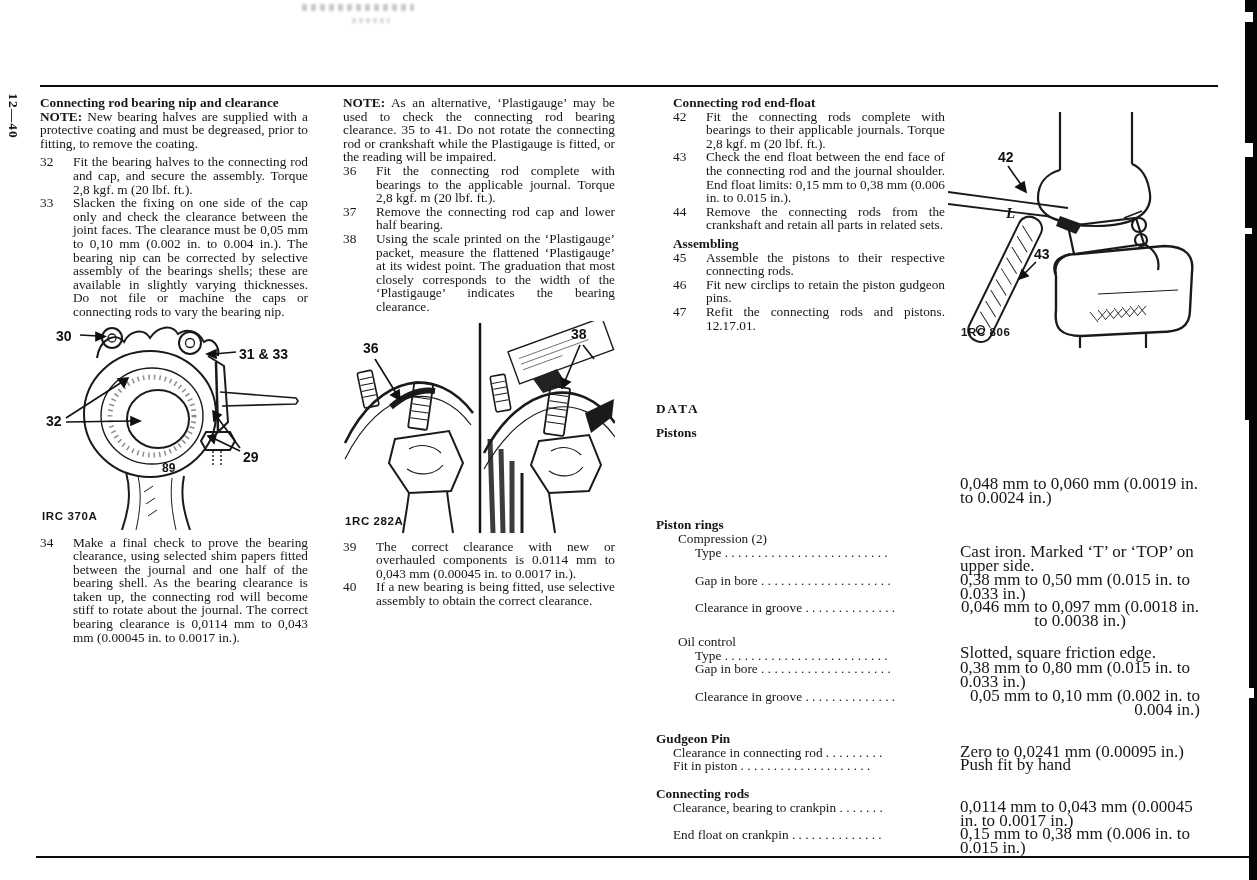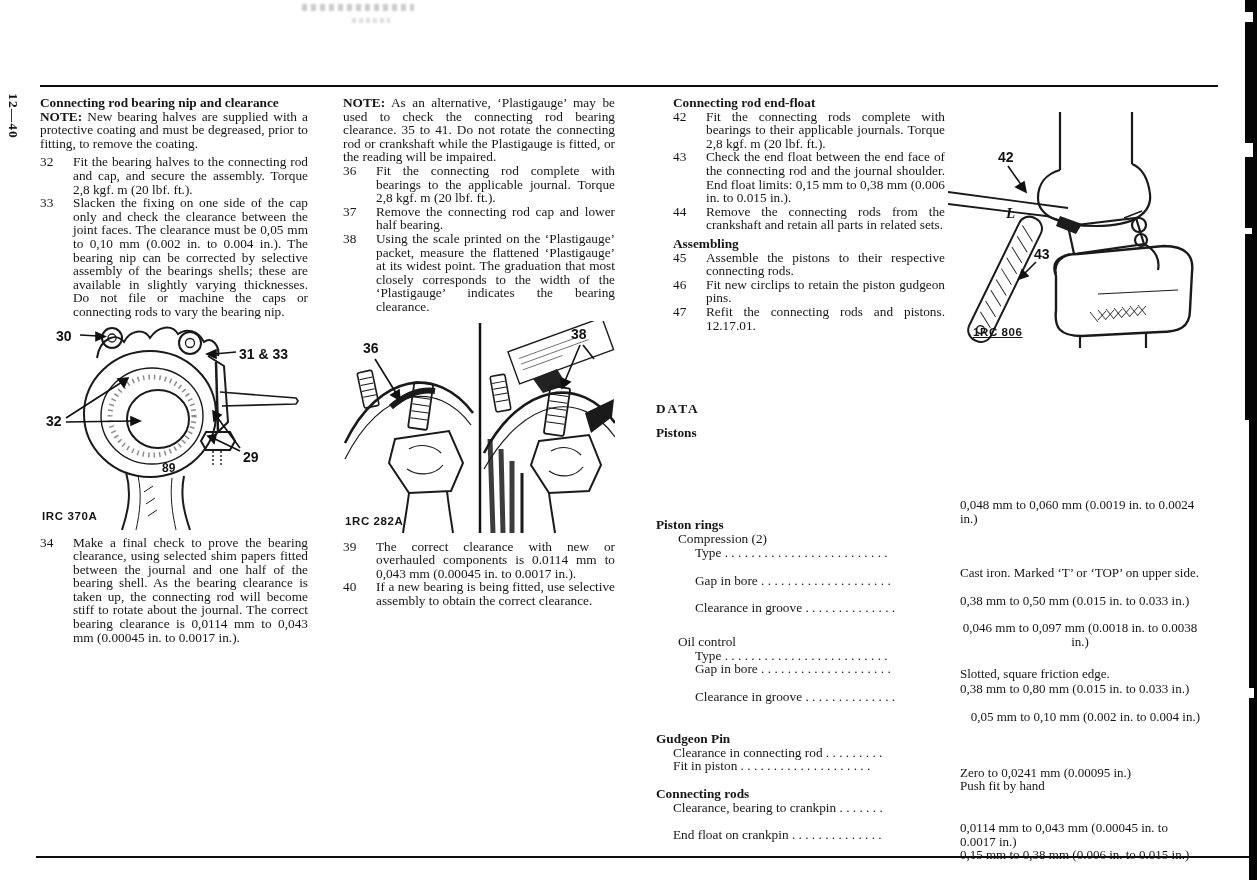--- a/index.html
+++ b/index.html
@@ -35,21 +35,21 @@
   svg{position:absolute;left:0;top:0;}
   svg text{
     font-family:"Liberation Sans",sans-serif;font-weight:bold;font-size:14px;fill:#111;
   }
   svg text.etch{font-size:12px;font-weight:bold;}
   svg text.ital{font-style:italic;font-family:"Liberation Serif",serif;font-size:15px;}
   .dhead{position:absolute;font-size:13.3px;font-weight:bold;white-space:nowrap;}
   .dtitle{letter-spacing:2px;}
   .dl{position:absolute;font-size:13.3px;white-space:nowrap;overflow:hidden;max-width:262px;}
   .dpara{position:absolute;font-size:13.3px;line-height:13.6px;text-align:justify;}
-  .val{position:absolute;left:960px;width:240px;font-size:13px;line-height:13.6px;margin-top:21px;}
+  .val{position:absolute;left:960px;width:240px;font-size:17px;line-height:13.6px;}
 </style>
 </head>
 <body>
 
 <div class="page">
 
   <div class="rule" style="left:40px;top:85px;width:1178px;height:2px;"></div>
   <div class="rule" style="left:36px;top:856px;width:1221px;height:2px;"></div>
   <div class="band" style="left:1245px;top:0;width:12px;height:420px;"></div>
   <div class="band" style="left:1249px;top:400px;width:8px;height:480px;"></div>
@@ -264,21 +264,21 @@
       <g stroke="#111" stroke-width="1.6" fill="#111">
         <path d="M60,54 L74,74" fill="none"></path>
           <polygon points="78,80 76,70 68,75"></polygon>
         <path d="M88,150 L76,162" fill="none"></path>
           <polygon points="71,167 80,164 74,158"></polygon>
       </g>
       <text x="50" y="50">42</text>
       <text x="86" y="147">43</text>
       <text x="58" y="106" class="ital">L</text>
     </svg>
-    <div class="figlabel" style="left:25px;bottom:10px;text-decoration:underline;">1RC 806</div>
+    <div class="figlabel" style="left:13px;bottom:10px;">1RC 806</div>
   </div>
 
   <div class="dhead dtitle" style="left:656px;top:401px;">DATA</div>
 
   <div class="dhead" style="left:656px;top:425px;">Pistons</div>
   <div class="val" style="top:477px;">0,048 mm to 0,060 mm (0.0019 in. to 0.0024 in.)</div>
 
   <div class="dhead" style="left:656px;top:517px;">Piston rings</div>
   <div class="dl" style="left:678px;top:531px;">Compression (2)</div>
   <div class="dl" style="left:695px;top:545px;">Type . . . . . . . . . . . . . . . . . . . . . . . . .</div>

